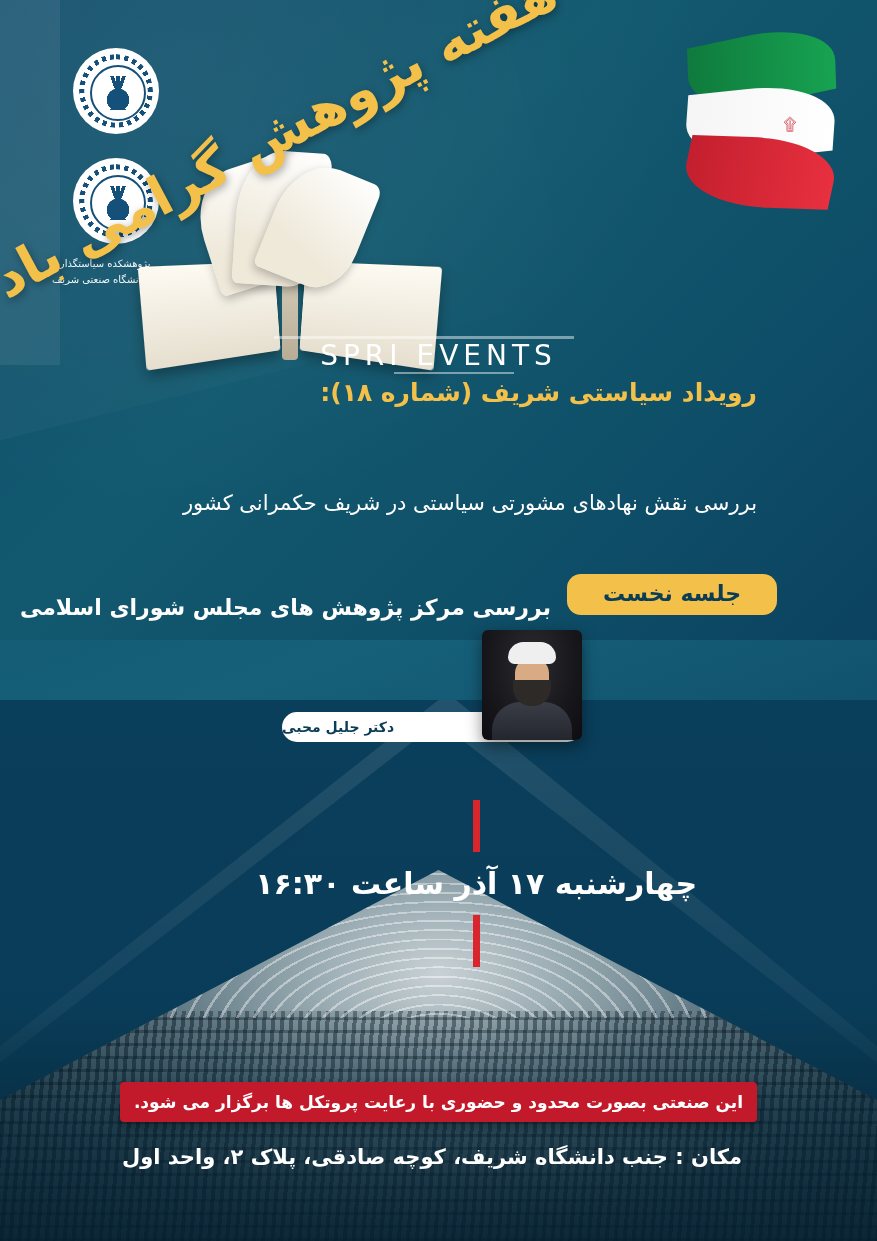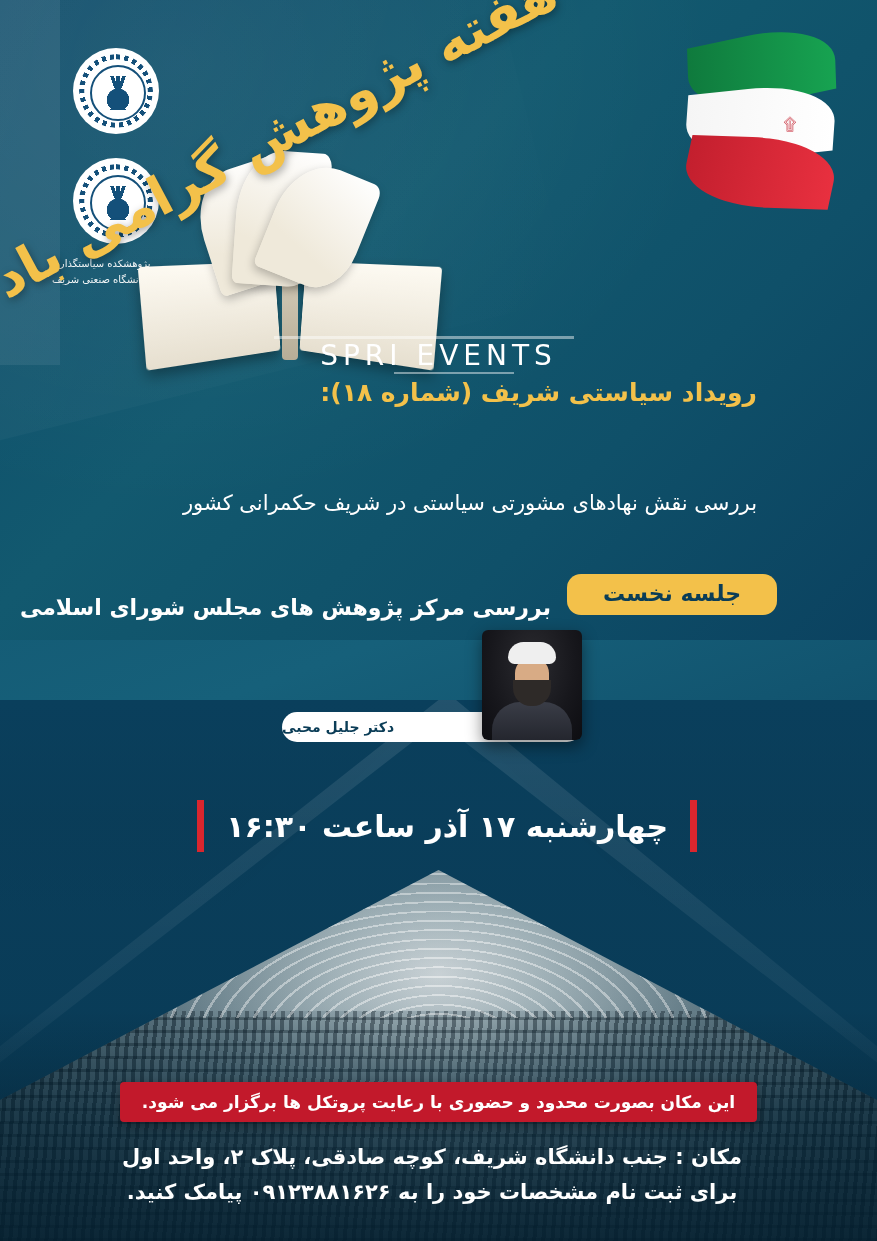--- a/index.html
+++ b/index.html
@@ -392,21 +392,22 @@
     margin-right: auto;
     padding-right: 18px;
   }
 
   
   .date-row {
     position: absolute;
     right: 180px; top: 800px;
     display: flex;
     align-items: center;
-    gap: 22px;
+    gap: 14px;
+    flex-direction: column;
   }
   .date-text {
     color: #ffffff;
     font-size: 30px;
     font-weight: bold;
     white-space: nowrap;
   }
   .date-bar {
     width: 7px; height: 52px;
     background: #d9262e;
@@ -516,19 +517,18 @@
       <div class="turban"></div>
     </div>
   </div>
 
   <div class="date-row">
     <div class="date-bar"></div>
     <div class="date-text">چهارشنبه ۱۷ آذر ساعت ۱۶:۳۰</div>
     <div class="date-bar"></div>
   </div>
 
-  <div class="notice">این مکان بصورت محدود و حضوری با رعایت پروتکل ها برگزار می شود.</div>
+  <div class="notice">این صنعتی بصورت محدود و حضوری با رعایت پروتکل ها برگزار می شود.</div>
   <div class="contact">
     <div>مکان : جنب دانشگاه شریف، کوچه صادقی، پلاک ۲، واحد اول</div>
-    <div>برای ثبت نام مشخصات خود را به ۰۹۱۲۳۸۸۱۶۲۶ پیامک کنید.</div>
   </div>
 
 </div>
 
 </body></html>

